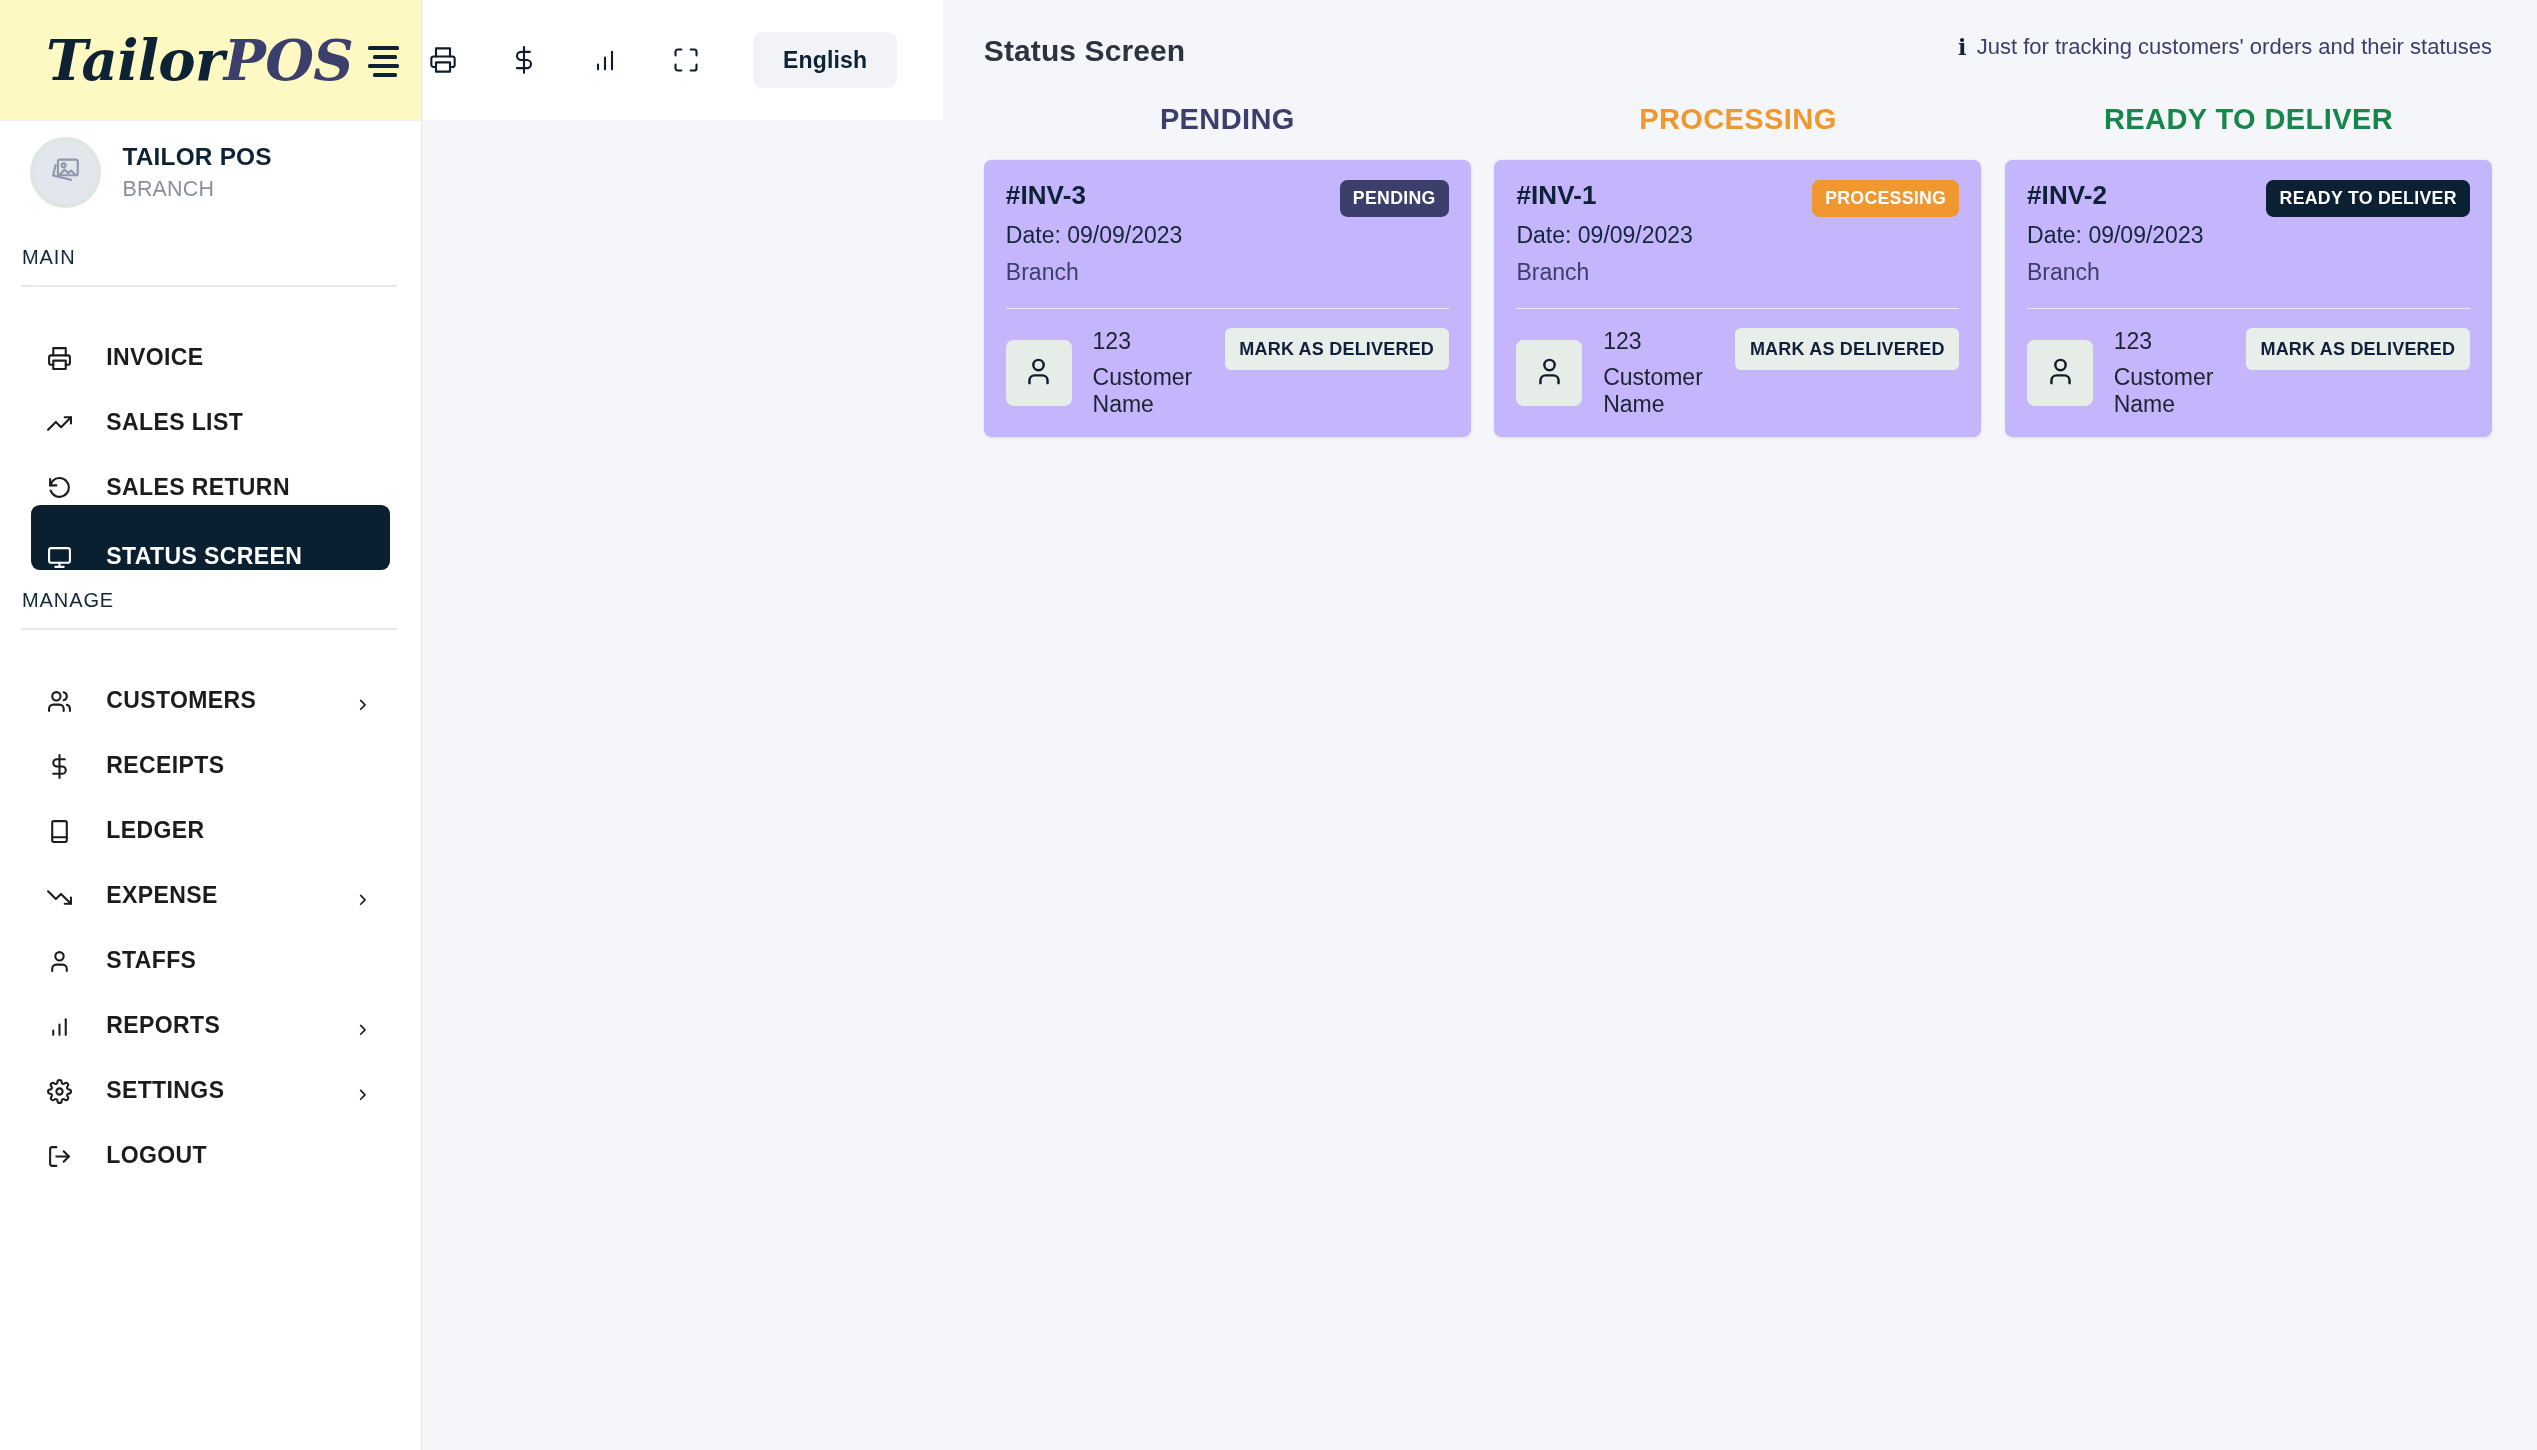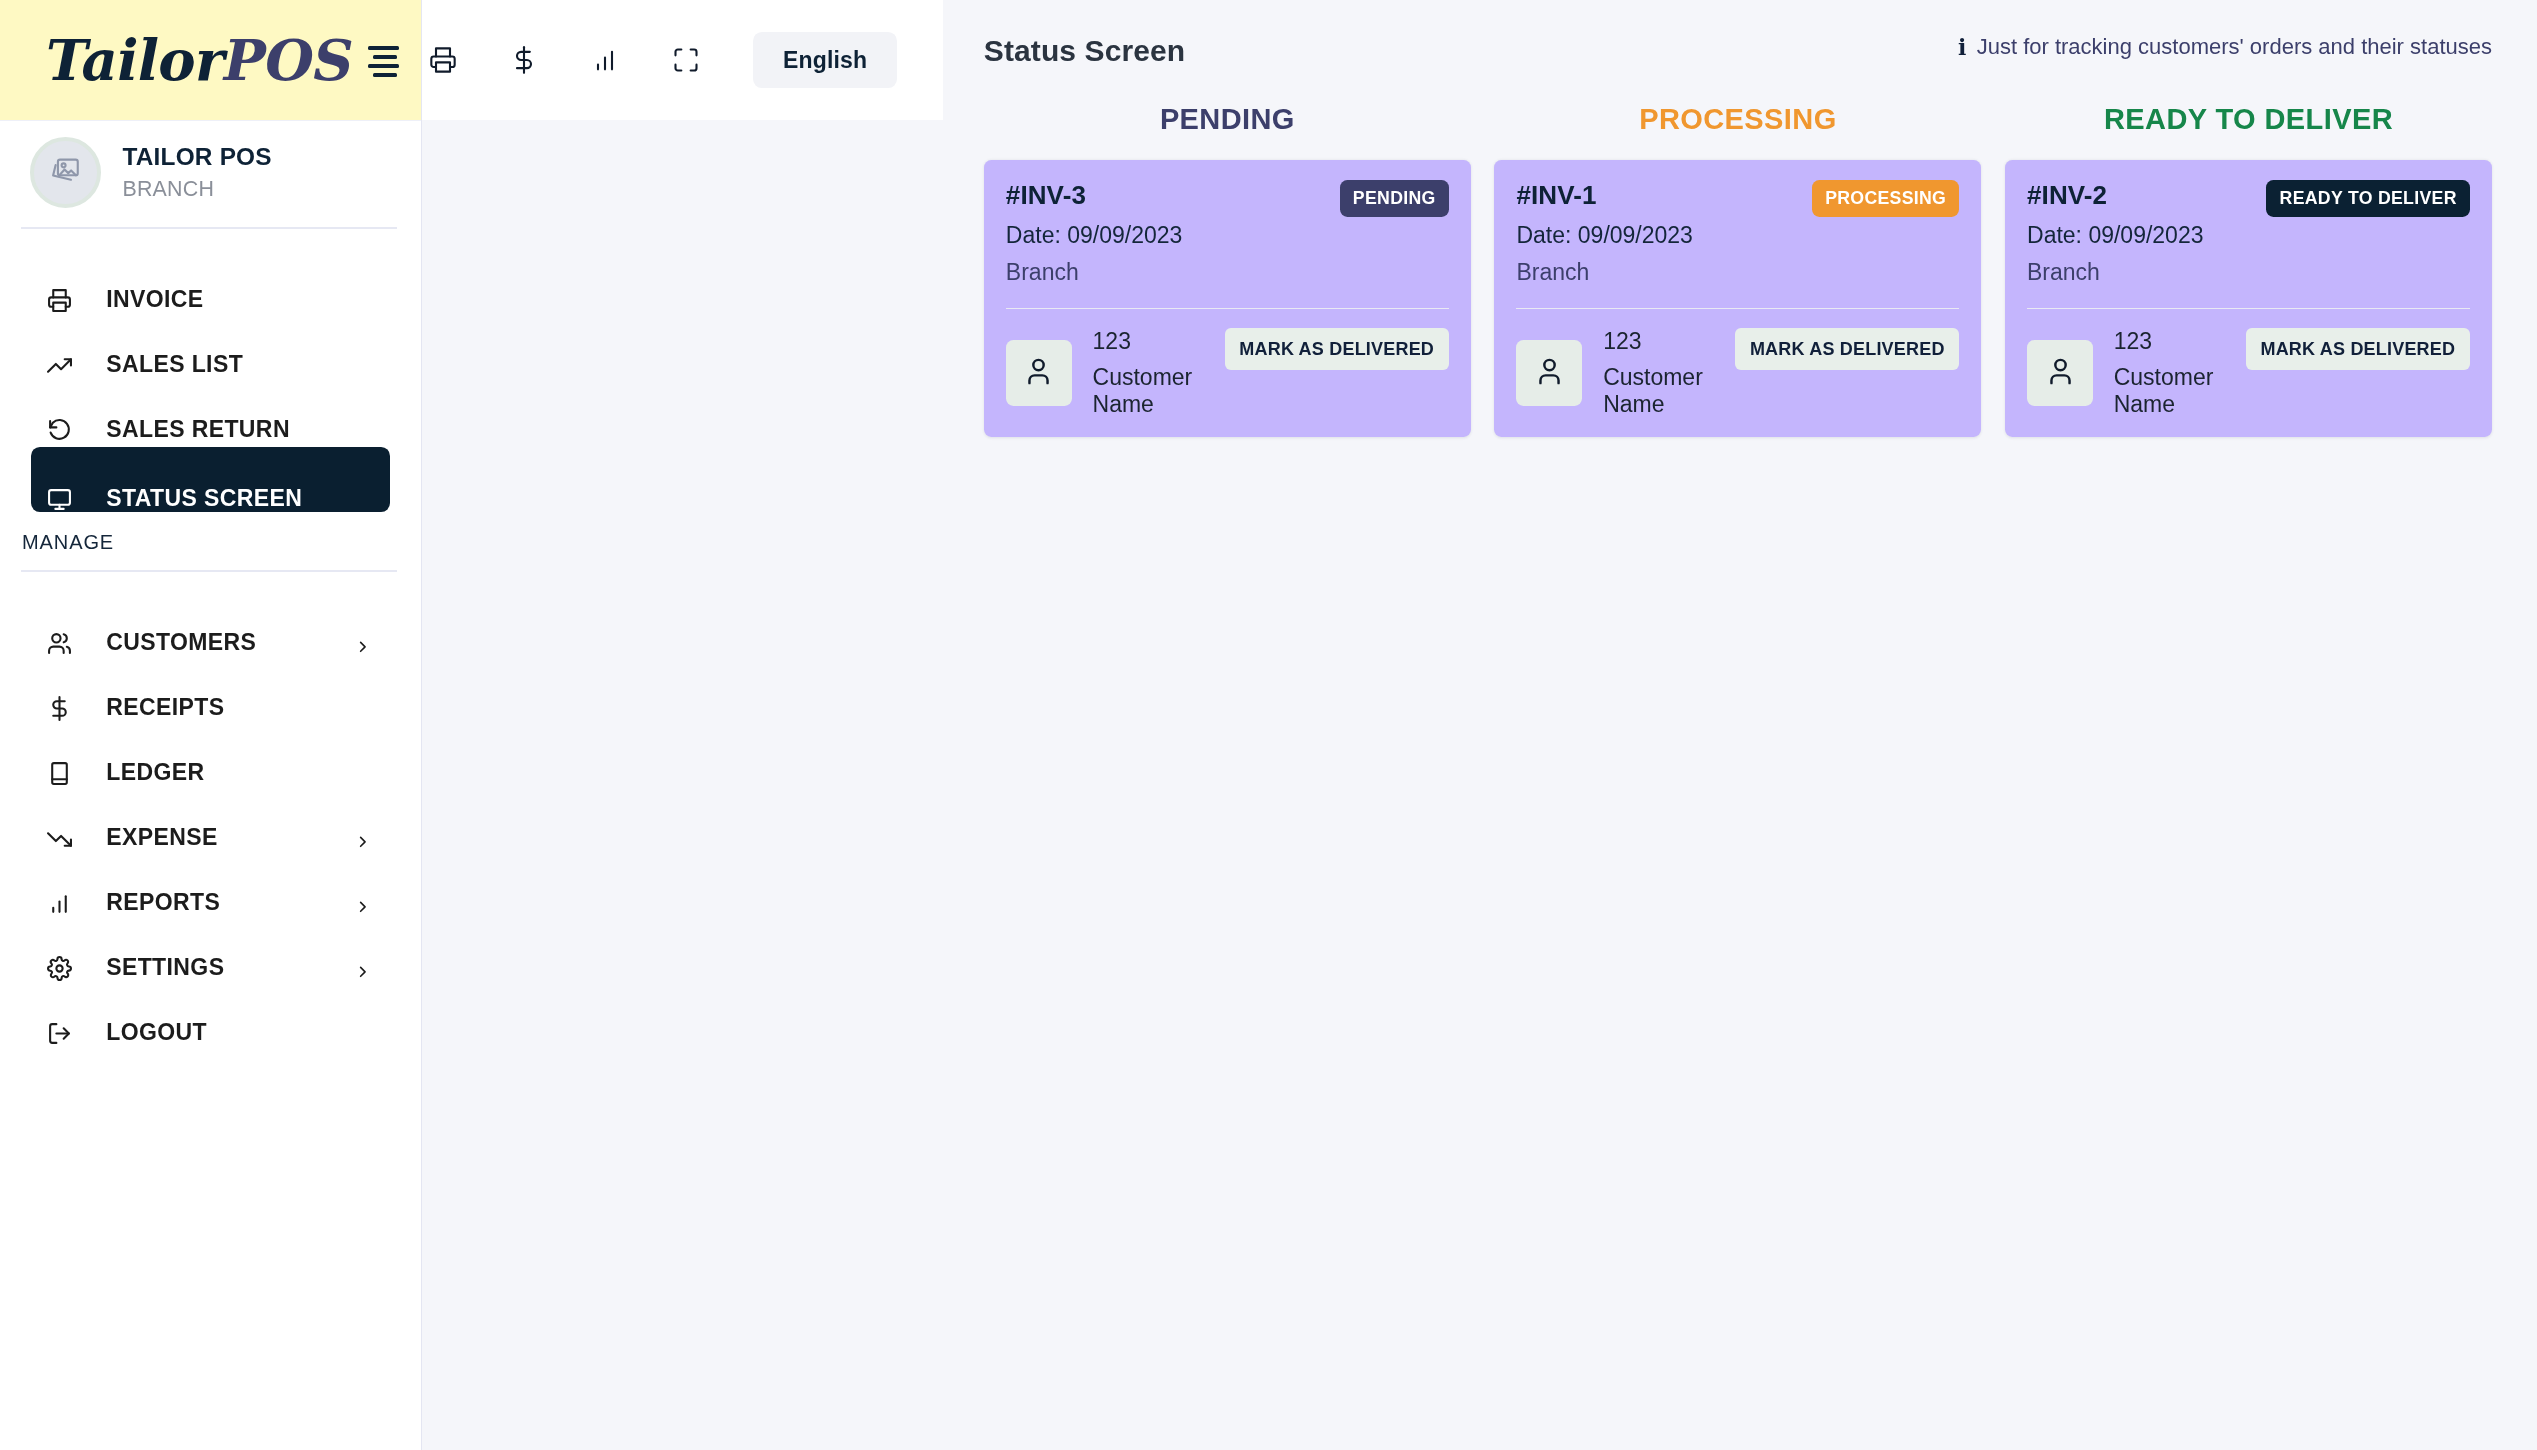--- a/index.html
+++ b/index.html
@@ -224,20 +224,21 @@
             <path d="M5.4 7.8l-1.8 7.4 12.6 3"></path>
           </svg>
         </span>
       </div>
       <div class="profile-text">
         <div class="profile-name">TAILOR POS</div>
         <div class="profile-sub">BRANCH</div>
       </div>
     </div>
 
+    <div class="section-label">MAIN</div>
     <div class="divider"></div>
     <nav class="navlist">
 
       <div class="navitem">
         <span class="nav-ico">
           <svg width="25" height="25" viewBox="0 0 24 24" fill="none" stroke="currentColor" stroke-width="2" stroke-linecap="round" stroke-linejoin="round">
             <polyline points="6 9 6 2 18 2 18 9"></polyline>
             <path d="M6 18H4a2 2 0 0 1-2-2v-5a2 2 0 0 1 2-2h16a2 2 0 0 1 2 2v5a2 2 0 0 1-2 2h-2"></path>
             <rect x="6" y="14" width="12" height="8"></rect>
           </svg>
@@ -332,20 +333,30 @@
           </svg>
         </span>
         <span class="nav-label">EXPENSE</span>
         <span class="nav-chev">
           <svg width="17.7" height="17.7" viewBox="0 0 24 24" fill="none" stroke="currentColor" stroke-width="2.2" stroke-linecap="round" stroke-linejoin="round">
               <polyline points="9 18 15 12 9 6"></polyline>
             </svg>
         </span>
       </div>
 
+      <div class="navitem">
+        <span class="nav-ico">
+          <svg width="25" height="25" viewBox="0 0 24 24" fill="none" stroke="currentColor" stroke-width="2" stroke-linecap="round" stroke-linejoin="round">
+            <path d="M19 21v-2a4 4 0 0 0-4-4H9a4 4 0 0 0-4 4v2"></path>
+            <circle cx="12" cy="7" r="4"></circle>
+          </svg>
+        </span>
+        <span class="nav-label">STAFFS</span>
+        <span class="nav-chev"></span>
+      </div>
 
       <div class="navitem">
         <span class="nav-ico">
           <svg width="25" height="25" viewBox="0 0 24 24" fill="none" stroke="currentColor" stroke-width="2" stroke-linecap="round" stroke-linejoin="round">
             <line x1="6" y1="20" x2="6" y2="16"></line>
             <line x1="12" y1="20" x2="12" y2="10"></line>
             <line x1="18" y1="20" x2="18" y2="5"></line>
           </svg>
         </span>
         <span class="nav-label">REPORTS</span>

